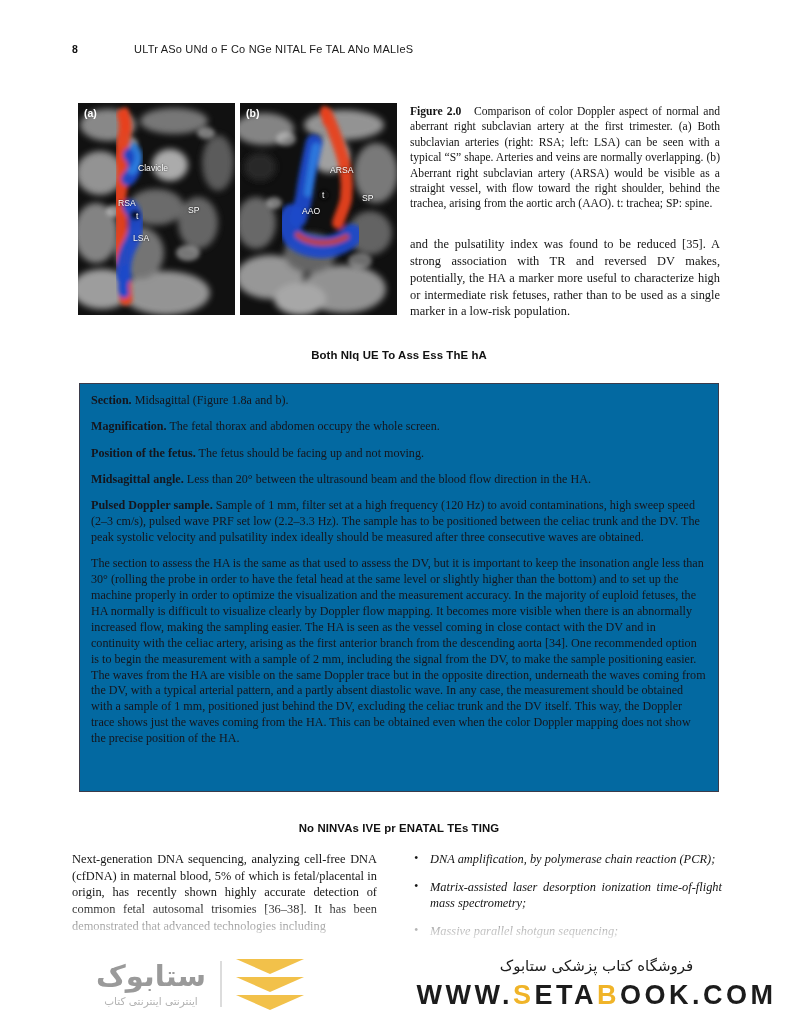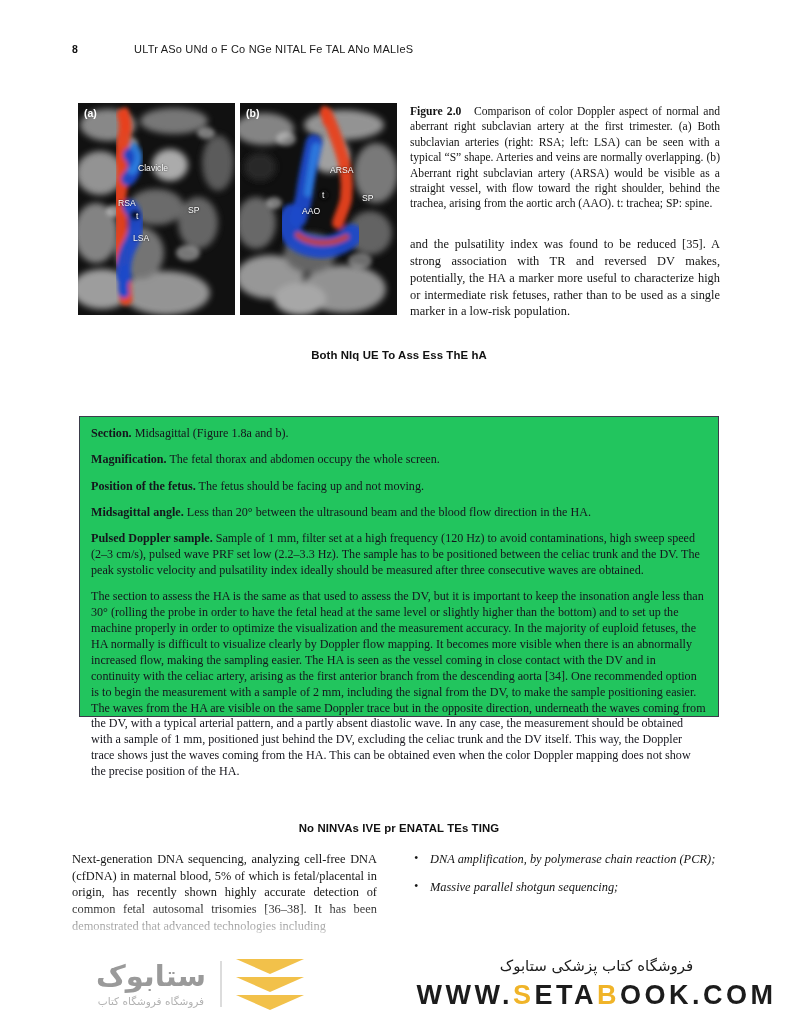--- a/index.html
+++ b/index.html
@@ -95,25 +95,24 @@
     font-family: "Liberation Sans", sans-serif;
     font-weight: bold; font-size: 11.4px;
     color: #111; letter-spacing: .1px;
   }
   #head-technique { top: 349px; }
   #head-nipt { top: 822px; }
 
   
   .tech-box {
     position: absolute; left: 79px; top: 383px;
-    width: 640px; height: 301px;
-    background: #22c55e;
+    width: 640px; height: 409px;
+    background: #0369a1;
     border: 1.2px solid #3b3b4a;
     padding: 9px 11px 0 11px;
-    margin-top: 33px;
   }
   .tech-box .line {
     font-size: 12.1px; line-height: 1.31;
     color: #15151c; margin: 0 0 10.5px 0;
     text-align: left;
   }
   .tech-box .line b { font-weight: bold; }
   .tech-box .para {
     font-size: 12.1px; line-height: 1.315;
     color: #15151c; margin: 0; text-align: left;
@@ -352,32 +351,33 @@
     <p class="para">The section to assess the HA is the same as that used to assess the DV, but it is important to keep the insonation angle less than 30° (rolling the probe in order to have the fetal head at the same level or slightly higher than the bottom) and to set up the machine properly in order to optimize the visualization and the measurement accuracy. In the majority of euploid fetuses, the HA normally is difficult to visualize clearly by Doppler flow mapping. It becomes more visible when there is an abnormally increased flow, making the sampling easier. The HA is seen as the vessel coming in close contact with the DV and in continuity with the celiac artery, arising as the first anterior branch from the descending aorta [34]. One recommended option is to begin the measurement with a sample of 2 mm, including the signal from the DV, to make the sample positioning easier. The waves from the HA are visible on the same Doppler trace but in the opposite direction, underneath the waves coming from the DV, with a typical arterial pattern, and a partly absent diastolic wave. In any case, the measurement should be obtained with a sample of 1 mm, positioned just behind the DV, excluding the celiac trunk and the DV itself. This way, the Doppler trace shows just the waves coming from the HA. This can be obtained even when the color Doppler mapping does not show the precise position of the HA.</p>
   </div>
 
   <div class="sec-head" id="head-nipt">No NINVAs IVE pr ENATAL TEs TING</div>
 
   <div class="bot-left">Next-generation DNA sequencing, analyzing cell-free DNA (cfDNA) in maternal blood, 5% of which is fetal/placental in origin, has recently shown highly accurate detection of common fetal autosomal trisomies [36–38]. It has been demonstrated that advanced technologies including</div>
 
   <div class="bot-right">
     <ul>
       <li>DNA amplification, by polymerase chain reaction (PCR);</li>
+      <li>Matrix-assisted laser desorption ionization time-of-flight mass spectrometry;</li>
       <li>Massive parallel shotgun sequencing;</li>
     </ul>
   </div>
 
   <div class="page-fade"></div>
 </div>
 
 <div class="footer">
   <div class="footer-left">
     <div class="logo-wordmark">
       <div class="logo-main">ستابوک</div>
-      <div class="logo-sub">فروشگاه فروشگاه کتاب</div>
+      <div class="logo-sub">اینترنتی اینترنتی کتاب</div>
     </div>
     <div class="logo-divider"></div>
     <div class="logo-chevrons">
       <div class="chev"></div>
       <div class="chev"></div>
       <div class="chev"></div>
     </div>
   </div>
   <div class="footer-right">
     <div class="fa-line">فروشگاه کتاب پزشکی ستابوک</div>

